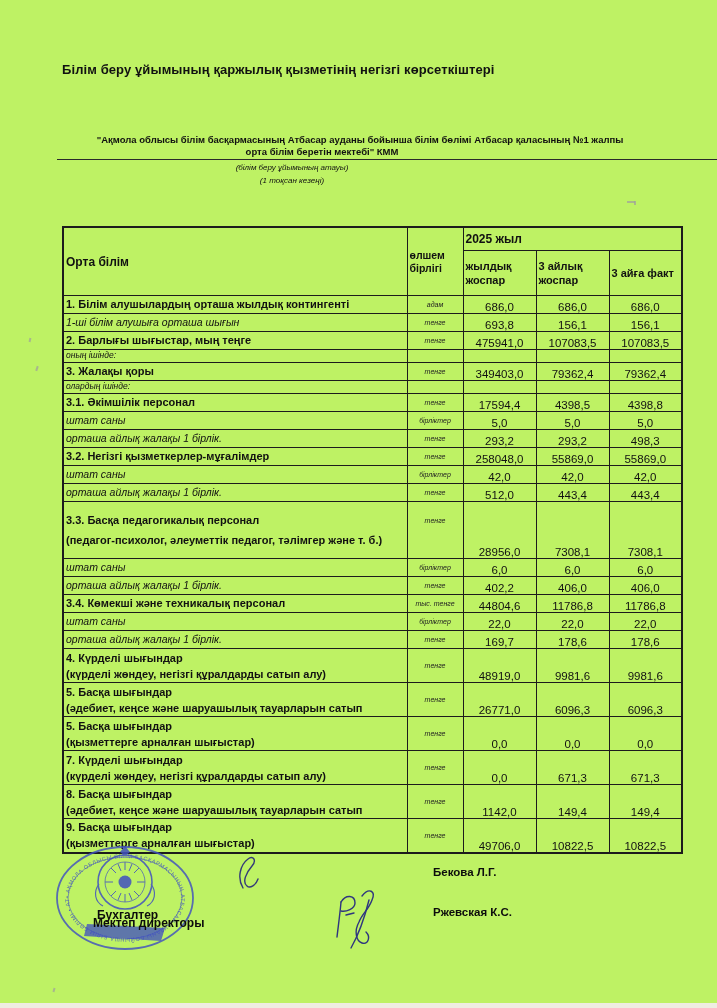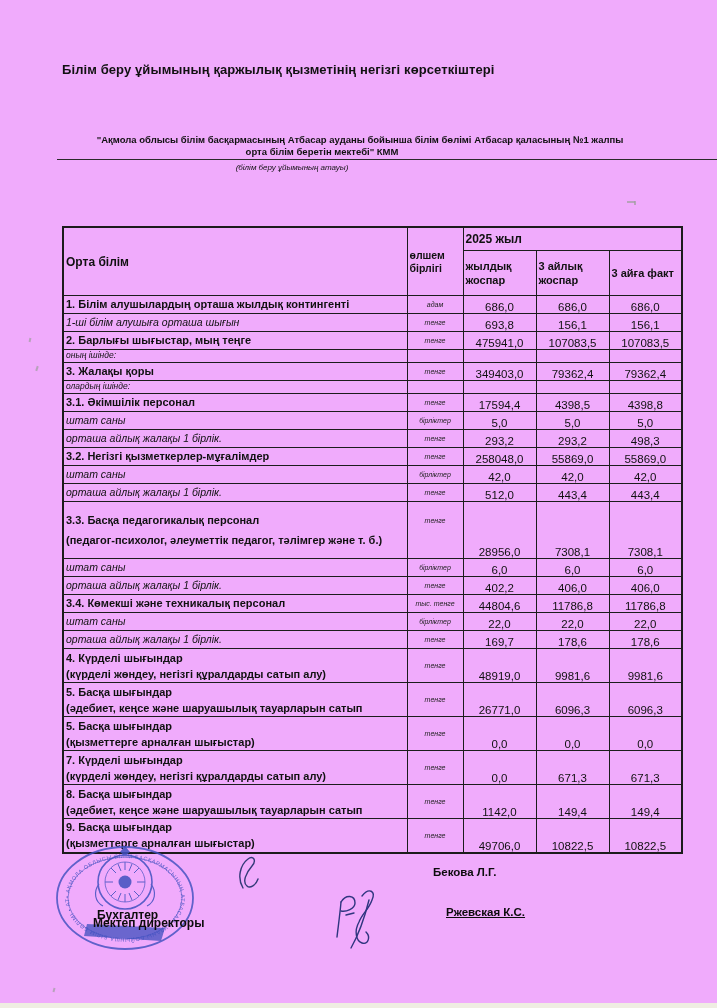--- a/index.html
+++ b/index.html
@@ -1,19 +1,19 @@
 <!DOCTYPE html>
 <html><head>
 <meta charset="utf-8">
 <style>
   html,body { margin:0; padding:0; }
   body { background:#888; font-family:"Liberation Sans", sans-serif; }
   .page {
     position:relative; width:717px; height:1008px; margin:0 auto;
-    background:#f0abfc; overflow:hidden; color:#111;
+    background:#bef264; overflow:hidden; color:#111;
   }
   .doc-title { position:absolute; left:62px; top:62px; font-size:13px; font-weight:bold; letter-spacing:0.1px; }
   .org-line1 { position:absolute; left:57px; top:134px; width:606px; text-align:center; font-size:9.5px; font-weight:bold; }
   .org-line2 { position:absolute; left:57px; top:146px; width:530px; text-align:center; font-size:9.5px; font-weight:bold; }
   .org-rule  { position:absolute; left:57px; top:159px; width:660px; height:0; border-top:1.2px solid #2a2a2a; }
   .caption1  { position:absolute; left:57px; top:163px; width:470px; text-align:center; font-size:8px; font-style:italic; }
   .caption2  { position:absolute; left:57px; top:176px; width:470px; text-align:center; font-size:8px; font-style:italic; }
 
   table.report { position:absolute; left:62px; top:226px; border-collapse:collapse; table-layout:fixed; background:transparent; }
   table.report, table.report td, table.report th { border:1px solid #1c1c1c; }
@@ -38,21 +38,21 @@
   tr.row-2line .l1, tr.row-2line .l2 { line-height:16px; }
   tr.row-tall { height:57px; }
   tr.row-tall .l1, tr.row-tall .l2 { line-height:20px; }
   tr.row-tall td.c-unit { vertical-align:top; padding-top:15px; }
 
   .footer-label { position:absolute; font-weight:bold; font-size:12px; color:#0c0c0c; z-index:5; }
   .director-label { left:93px; top:916px; }
   .accountant-label { left:97px; top:908px; }
   .footer-name { position:absolute; font-weight:bold; font-size:11.5px; color:#0c0c0c; }
   .director-name { left:433px; top:866px; }
-  .accountant-name { left:446px; top:906px;text-decoration:underline; }
+  .accountant-name { left:433px; top:906px; }
 
   .stamp-svg { position:absolute; left:53px; top:844px; z-index:2; }
   .sig-svg { position:absolute; left:0; top:840px; z-index:3; }
 
   .artifact { position:absolute; background:#9e9e9e; opacity:0.7; }
   .art-1 { left:627px; top:201px; width:8px; height:1.5px; }
   .art-1b{ left:634px; top:201px; width:1.5px; height:4px; }
   .art-2 { left:36px;  top:366px; width:2px; height:5px; transform:rotate(18deg); }
   .art-3 { left:29px;  top:338px; width:2px; height:4px; transform:rotate(12deg); }
   .art-4 { left:53px;  top:988px; width:2px; height:4px; transform:rotate(15deg); }
@@ -62,20 +62,21 @@
 <body>
 
 <div class="page">
 
   <div class="doc-title">Білім беру ұйымының қаржылық қызметінің негізгі көрсеткіштері</div>
 
   <div class="org-line1">"Ақмола облысы білім басқармасының Атбасар ауданы бойынша білім бөлімі Атбасар қаласының №1 жалпы</div>
   <div class="org-line2">орта білім беретін мектебі" КММ</div>
   <div class="org-rule"></div>
   <div class="caption1">(білім беру ұйымының атауы)</div>
+  <div class="caption2">(1 тоқсан кезеңі)</div>
 
   <table class="report">
     <colgroup>
       <col style="width:344px">
         <col style="width:56px">
         <col style="width:73px">
         <col style="width:73px">
         <col style="width:73px">
     </colgroup>
     <thead>

